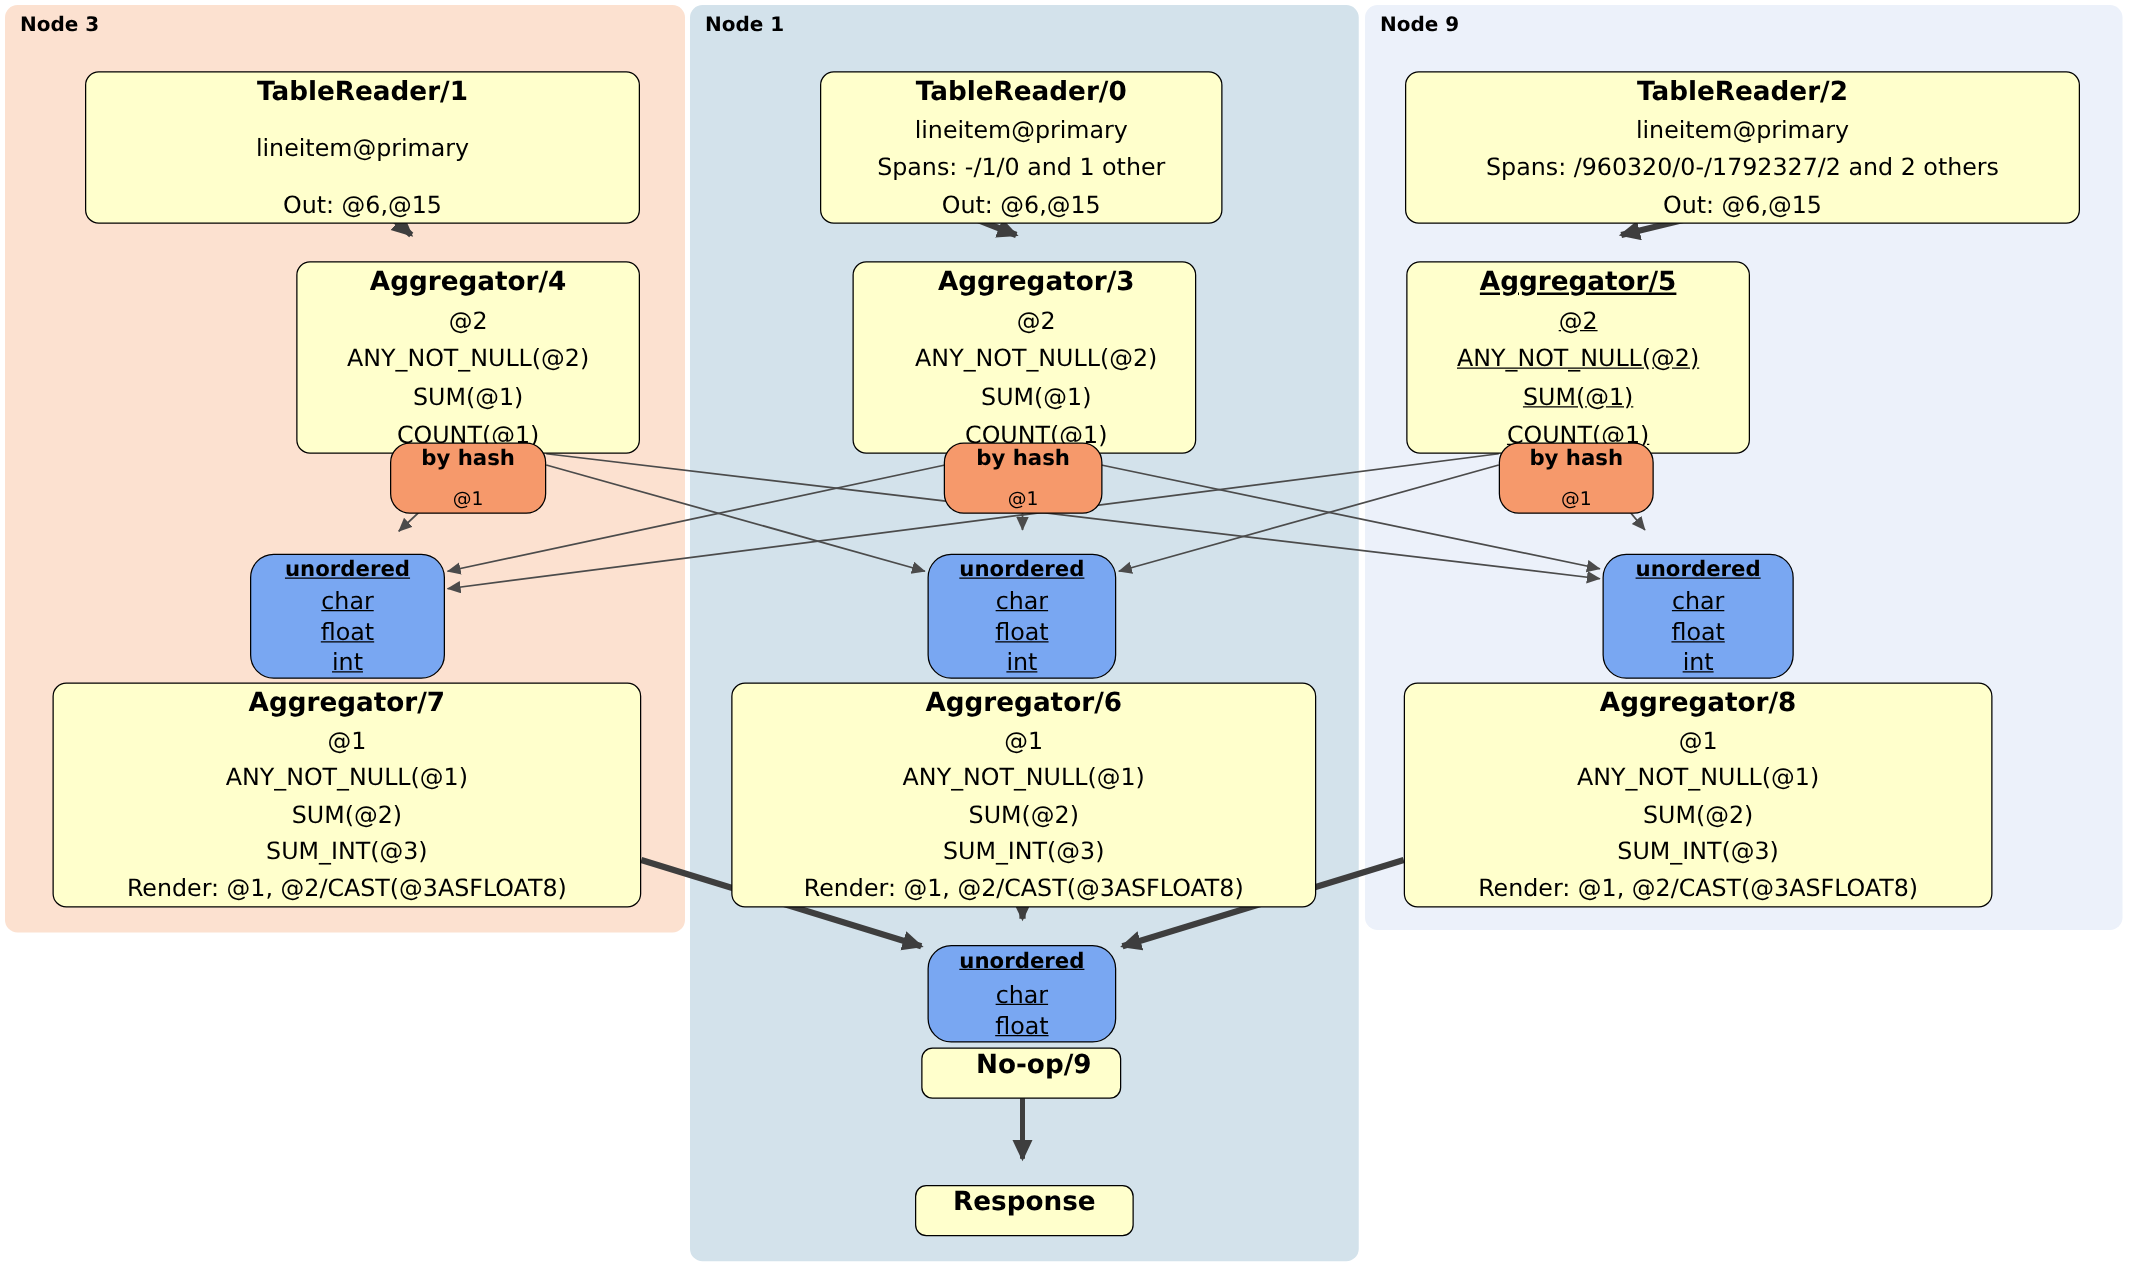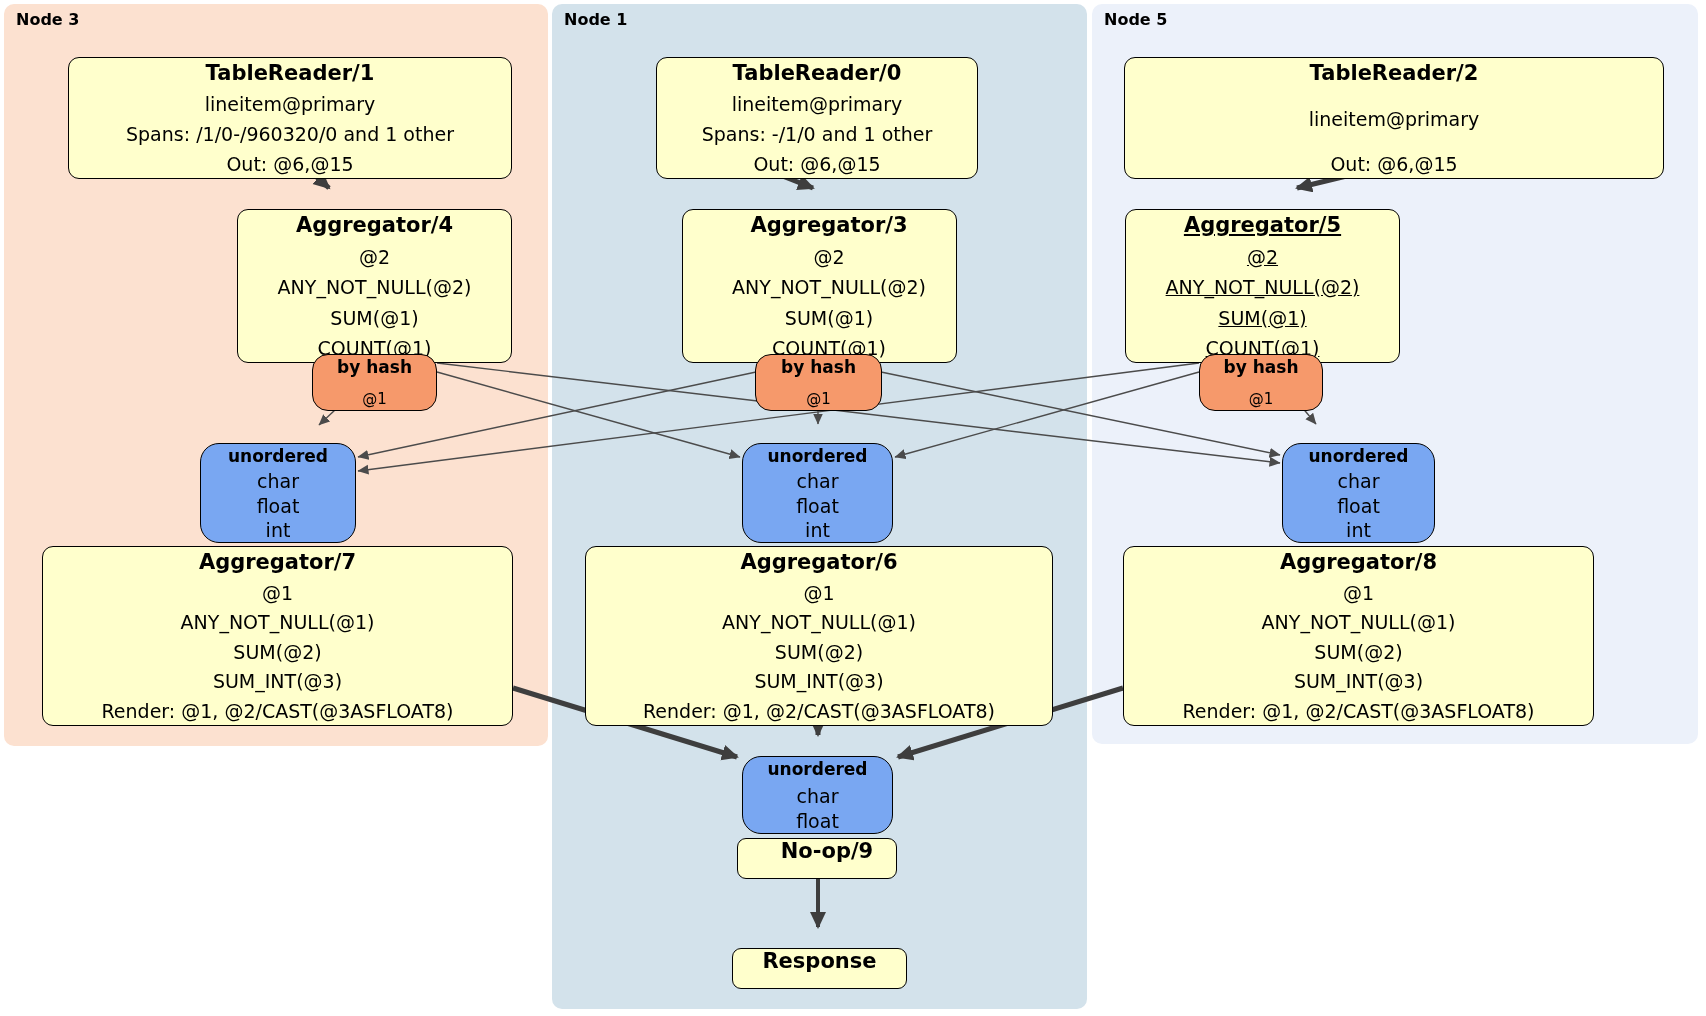--- a/index.html
+++ b/index.html
@@ -28,21 +28,21 @@
     border:1.6px solid #000;
     display:flex;flex-direction:column;justify-content:space-between;align-items:center;
     text-align:center;white-space:nowrap;margin-top:16px;
   }
   .proc{background:var(--box_yellow);border-radius:11px;font-size:19px;}
   .proc .t{font-weight:bold;font-size:21px;line-height:30px;}
   .proc .l{line-height:27px;}
   .router{background:var(--router_orange);border-radius:16px;}
   .router .t{font-weight:bold;font-size:17px;line-height:24px;}
   .router .l{font-size:15px;line-height:21px;}
-  .sync{background:var(--sync_blue);border-radius:19px;}
+  .sync{background:var(--sync_blue);border-radius:19px;text-decoration:underline;}
   .sync .t{font-weight:bold;font-size:17px;line-height:25px;}
   .sync .l{font-size:19px;line-height:23px;}
   .mini{background:var(--box_yellow);border-radius:9px;font-weight:bold;font-size:21px;}
   
   #tr1{left:68px;top:41px;width:444px;height:122px;}
   #tr0{left:656px;top:41px;width:322px;height:122px;}
   #tr2{left:1124px;top:41px;width:540px;height:122px;}
   #agg4{left:237px;top:193px;width:275px;height:154px;}
   #agg3{left:682px;top:193px;width:275px;height:154px;padding-left:19px;}
   #agg5{left:1125px;top:193px;width:275px;height:154px;text-decoration:underline;}
@@ -64,21 +64,21 @@
 
 <div class="canvas">
 
   <div class="panel" id="panel-node3">
     <div class="panel-label">Node 3</div>
   </div>
   <div class="panel" id="panel-node1">
     <div class="panel-label">Node 1</div>
   </div>
   <div class="panel" id="panel-node2">
-    <div class="panel-label">Node 5</div>
+    <div class="panel-label">Node 9</div>
   </div>
 
   <svg class="edges" viewBox="0 0 1706 1016">
     <defs>
       <marker id="arr-s" markerUnits="userSpaceOnUse" markerWidth="13" markerHeight="11" refX="10.5" refY="5" orient="auto">
         <path d="M0,0 L11,5 L0,10 z" fill="#4b4b4b"></path>
       </marker>
       <marker id="arr-l" markerUnits="userSpaceOnUse" markerWidth="22" markerHeight="18" refX="15" refY="8" orient="auto">
         <path d="M0,0 L17,8 L0,16 z" fill="#3e3e3e"></path>
       </marker>
@@ -99,32 +99,32 @@
     <line class="e-thin" x1="818" y1="394" x2="818" y2="424" marker-end="url(#arr-s)"></line>
     <line class="e-thin" x1="881" y1="372" x2="1280" y2="455" marker-end="url(#arr-s)"></line>
     <line class="e-thin" x1="1199" y1="363" x2="358" y2="471" marker-end="url(#arr-s)"></line>
     <line class="e-thin" x1="1199" y1="372" x2="895" y2="457" marker-end="url(#arr-s)"></line>
     <line class="e-thin" x1="1291" y1="394" x2="1316" y2="424" marker-end="url(#arr-s)"></line>
   </svg>
 
   <div class="box proc" id="tr1">
     <div class="t">TableReader/1</div>
     <div class="l">lineitem@primary</div>
-    <div class="l">Spans: /1/0-/960320/0 and 1 other</div>
     <div class="l">Out: @6,@15</div>
   </div>
   <div class="box proc" id="tr0">
     <div class="t">TableReader/0</div>
     <div class="l">lineitem@primary</div>
     <div class="l">Spans: -/1/0 and 1 other</div>
     <div class="l">Out: @6,@15</div>
   </div>
   <div class="box proc" id="tr2">
     <div class="t">TableReader/2</div>
     <div class="l">lineitem@primary</div>
+    <div class="l">Spans: /960320/0-/1792327/2 and 2 others</div>
     <div class="l">Out: @6,@15</div>
   </div>
 
   <div class="box proc" id="agg4">
     <div class="t">Aggregator/4</div>
     <div class="l">@2</div>
     <div class="l">ANY_NOT_NULL(@2)</div>
     <div class="l">SUM(@1)</div>
     <div class="l">COUNT(@1)</div>
   </div>

